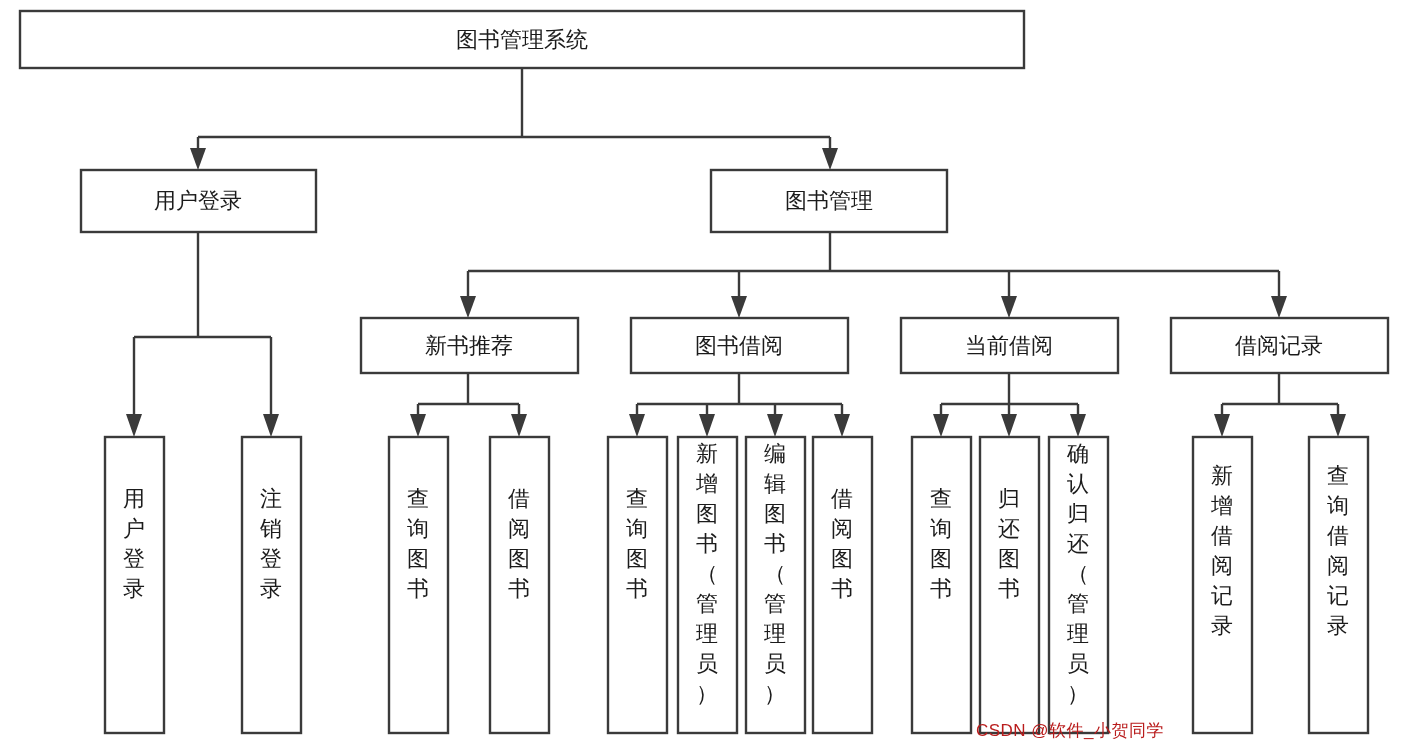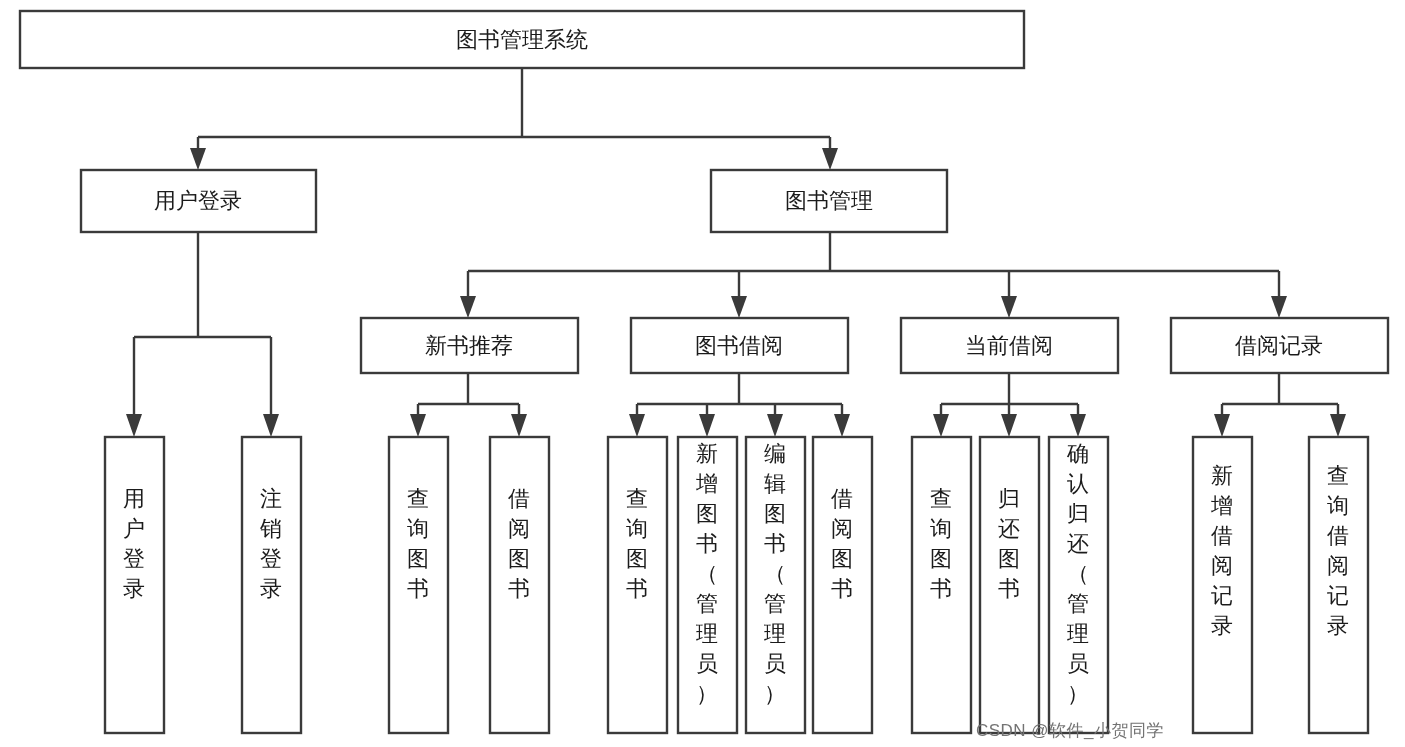--- a/index.html
+++ b/index.html
@@ -55,21 +55,21 @@
   .arrow-head {
     fill: #3a3a3a;
     stroke: none;
   }
   .watermark {
     position: absolute;
     right: 8px;
     bottom: 5px;
     font-family: "Liberation Sans", "DejaVu Sans", sans-serif;
     font-size: 17px;
-    color: #737373;
+    color: #b91c1c;
     letter-spacing: 0.5px;
     user-select: none;
     pointer-events: none;
     white-space: nowrap;
   }
 </style>
 </head>
 <body>
 
 <div id="diagram-root">

